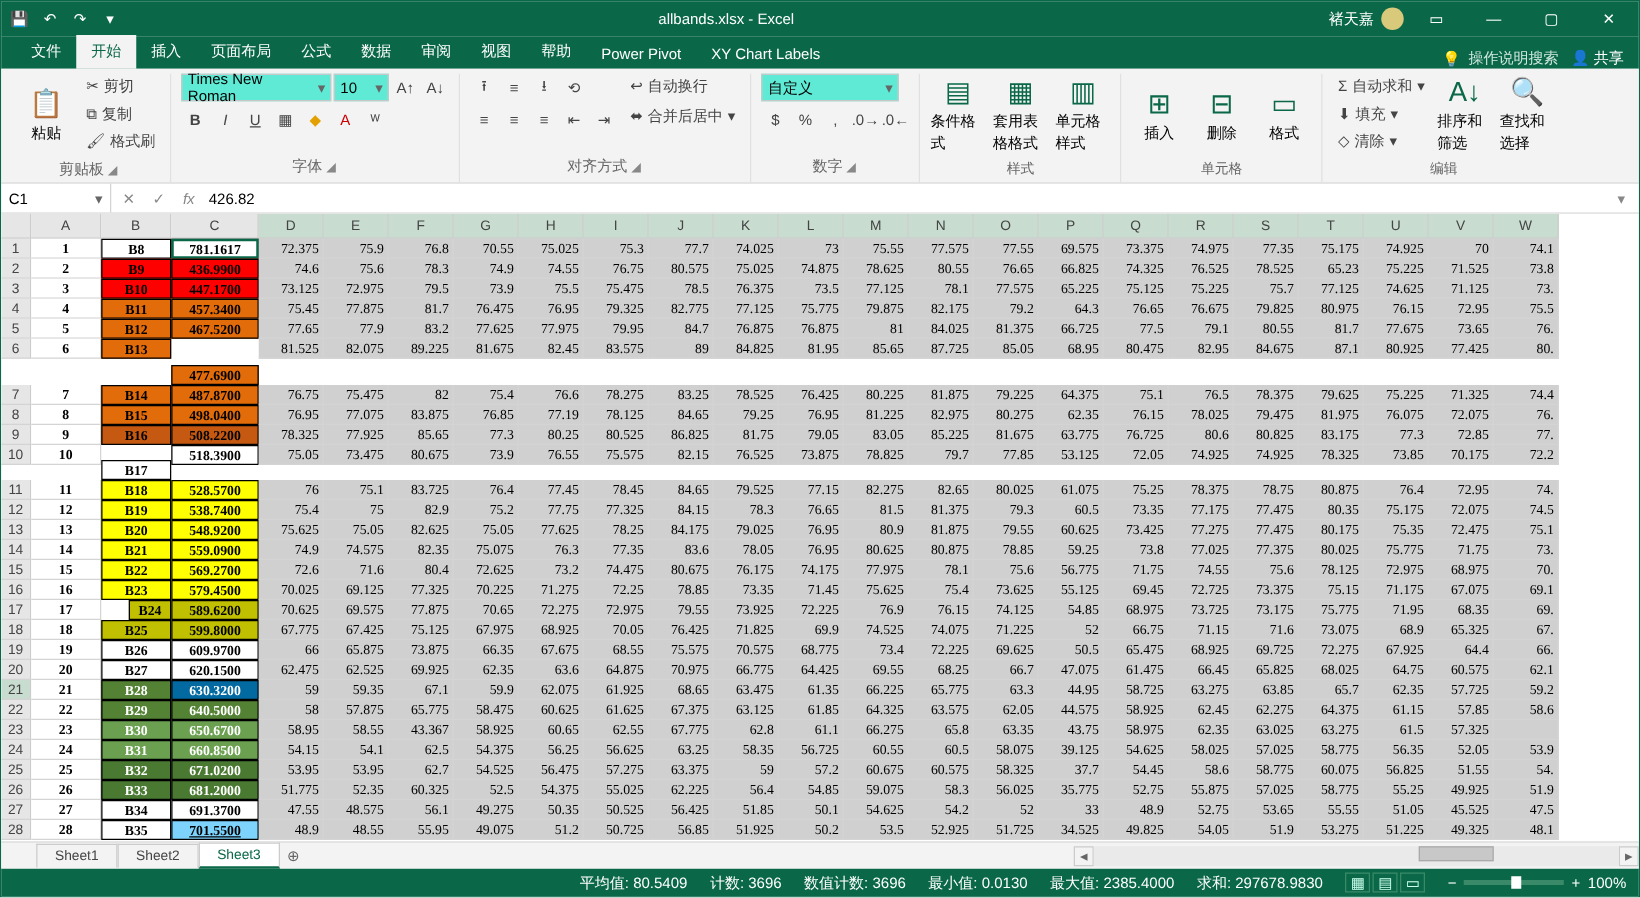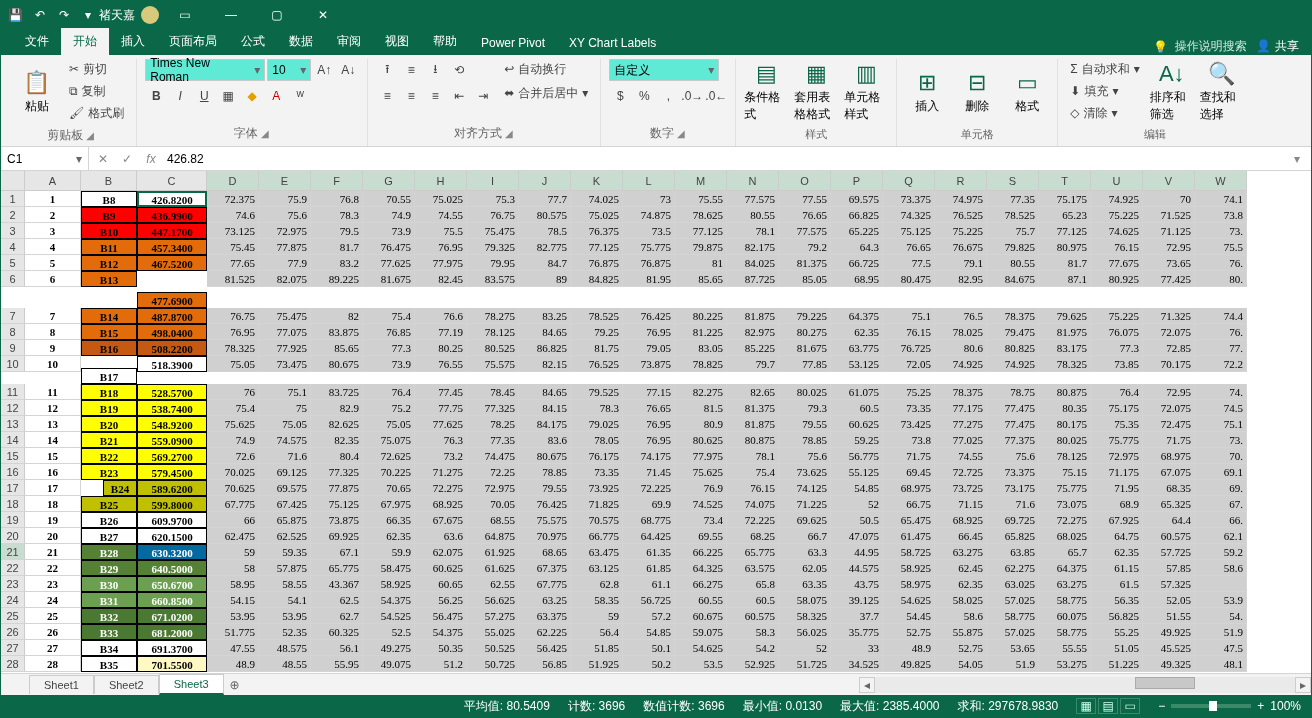--- a/index.html
+++ b/index.html
@@ -68,20 +68,21 @@
 <body>
 
 <div class="app">
   <div class="titlebar">
     <div class="qat">
       <div class="ic">💾</div>
       <div class="ic">↶</div>
       <div class="ic">↷</div>
       <div class="ic">▾</div>
     </div>
+    <div class="title-center">allbands.xlsx - Excel</div>
     <div class="title-right">
       <span>褚天嘉</span>
       <span class="avatar"></span>
       <div class="wbtn">▭</div>
       <div class="wbtn">—</div>
       <div class="wbtn">▢</div>
       <div class="wbtn">✕</div>
     </div>
   </div>
 
@@ -315,21 +316,21 @@
         <div class="colh sel">Q</div>
         <div class="colh sel">R</div>
         <div class="colh sel">S</div>
         <div class="colh sel">T</div>
         <div class="colh sel">U</div>
         <div class="colh sel">V</div>
         <div class="colh sel">W</div>
         <div class="rowh">1</div>
         <div class="cell colA">1</div>
         <div class="cell colB" style="background: rgb(255, 255, 255); color: rgb(0, 0, 0); border: 1px solid rgb(0, 0, 0);">B8</div>
-        <div class="cell colC active" style="background: rgb(255, 255, 255); color: rgb(0, 0, 0); border: 1px solid rgb(0, 0, 0);">426.8200</div>
+        <div class="cell colC active" style="background: rgb(255, 255, 255); color: rgb(0, 0, 0); border: 1px solid rgb(0, 0, 0);">781.1617</div>
         <div class="cell selband">72.375</div>
         <div class="cell selband">75.9</div>
         <div class="cell selband">76.8</div>
         <div class="cell selband">70.55</div>
         <div class="cell selband">75.025</div>
         <div class="cell selband">75.3</div>
         <div class="cell selband">77.7</div>
         <div class="cell selband">74.025</div>
         <div class="cell selband">73</div>
         <div class="cell selband">75.55</div>
@@ -963,21 +964,21 @@
         <div class="cell selband">48.9</div>
         <div class="cell selband">52.75</div>
         <div class="cell selband">53.65</div>
         <div class="cell selband">55.55</div>
         <div class="cell selband">51.05</div>
         <div class="cell selband">45.525</div>
         <div class="cell selband">47.5</div>
         <div class="rowh">28</div>
         <div class="cell colA">28</div>
         <div class="cell colB" style="background: rgb(255, 255, 255); color: rgb(0, 0, 0); border: 1px solid rgb(0, 0, 0);">B35</div>
-        <div class="cell colC" style="background: #fef9c3; color: rgb(0, 0, 0); border: 1px solid rgb(0, 0, 0);">701.5500</div>
+        <div class="cell colC" style="background: #7dd3fc; color: rgb(0, 0, 0); border: 1px solid rgb(0, 0, 0); text-decoration: underline;">701.5500</div>
         <div class="cell selband">48.9</div>
         <div class="cell selband">48.55</div>
         <div class="cell selband">55.95</div>
         <div class="cell selband">49.075</div>
         <div class="cell selband">51.2</div>
         <div class="cell selband">50.725</div>
         <div class="cell selband">56.85</div>
         <div class="cell selband">51.925</div>
         <div class="cell selband">50.2</div>
         <div class="cell selband">53.5</div>

